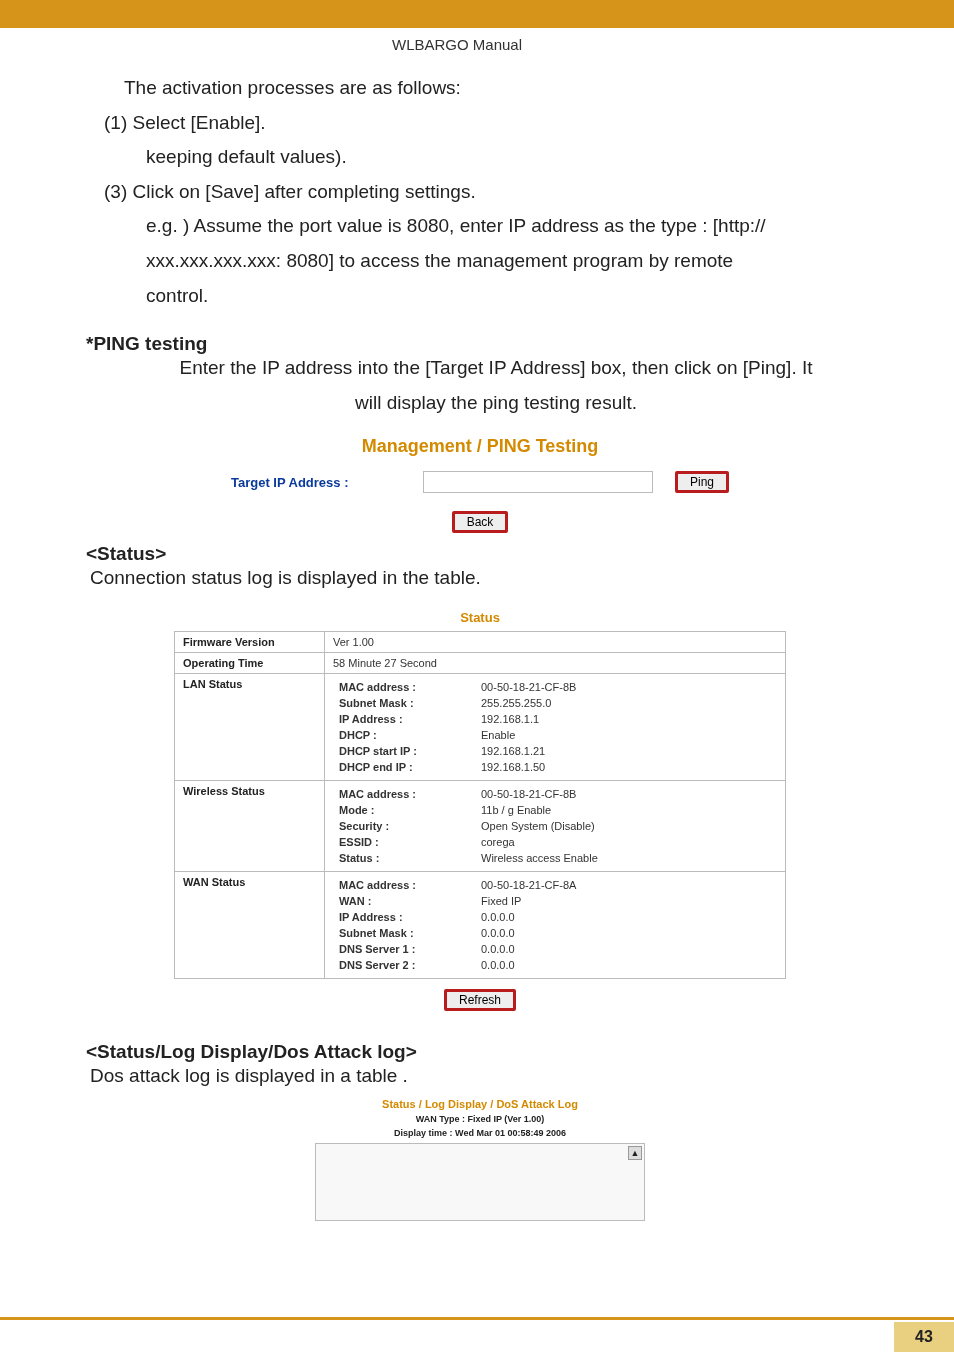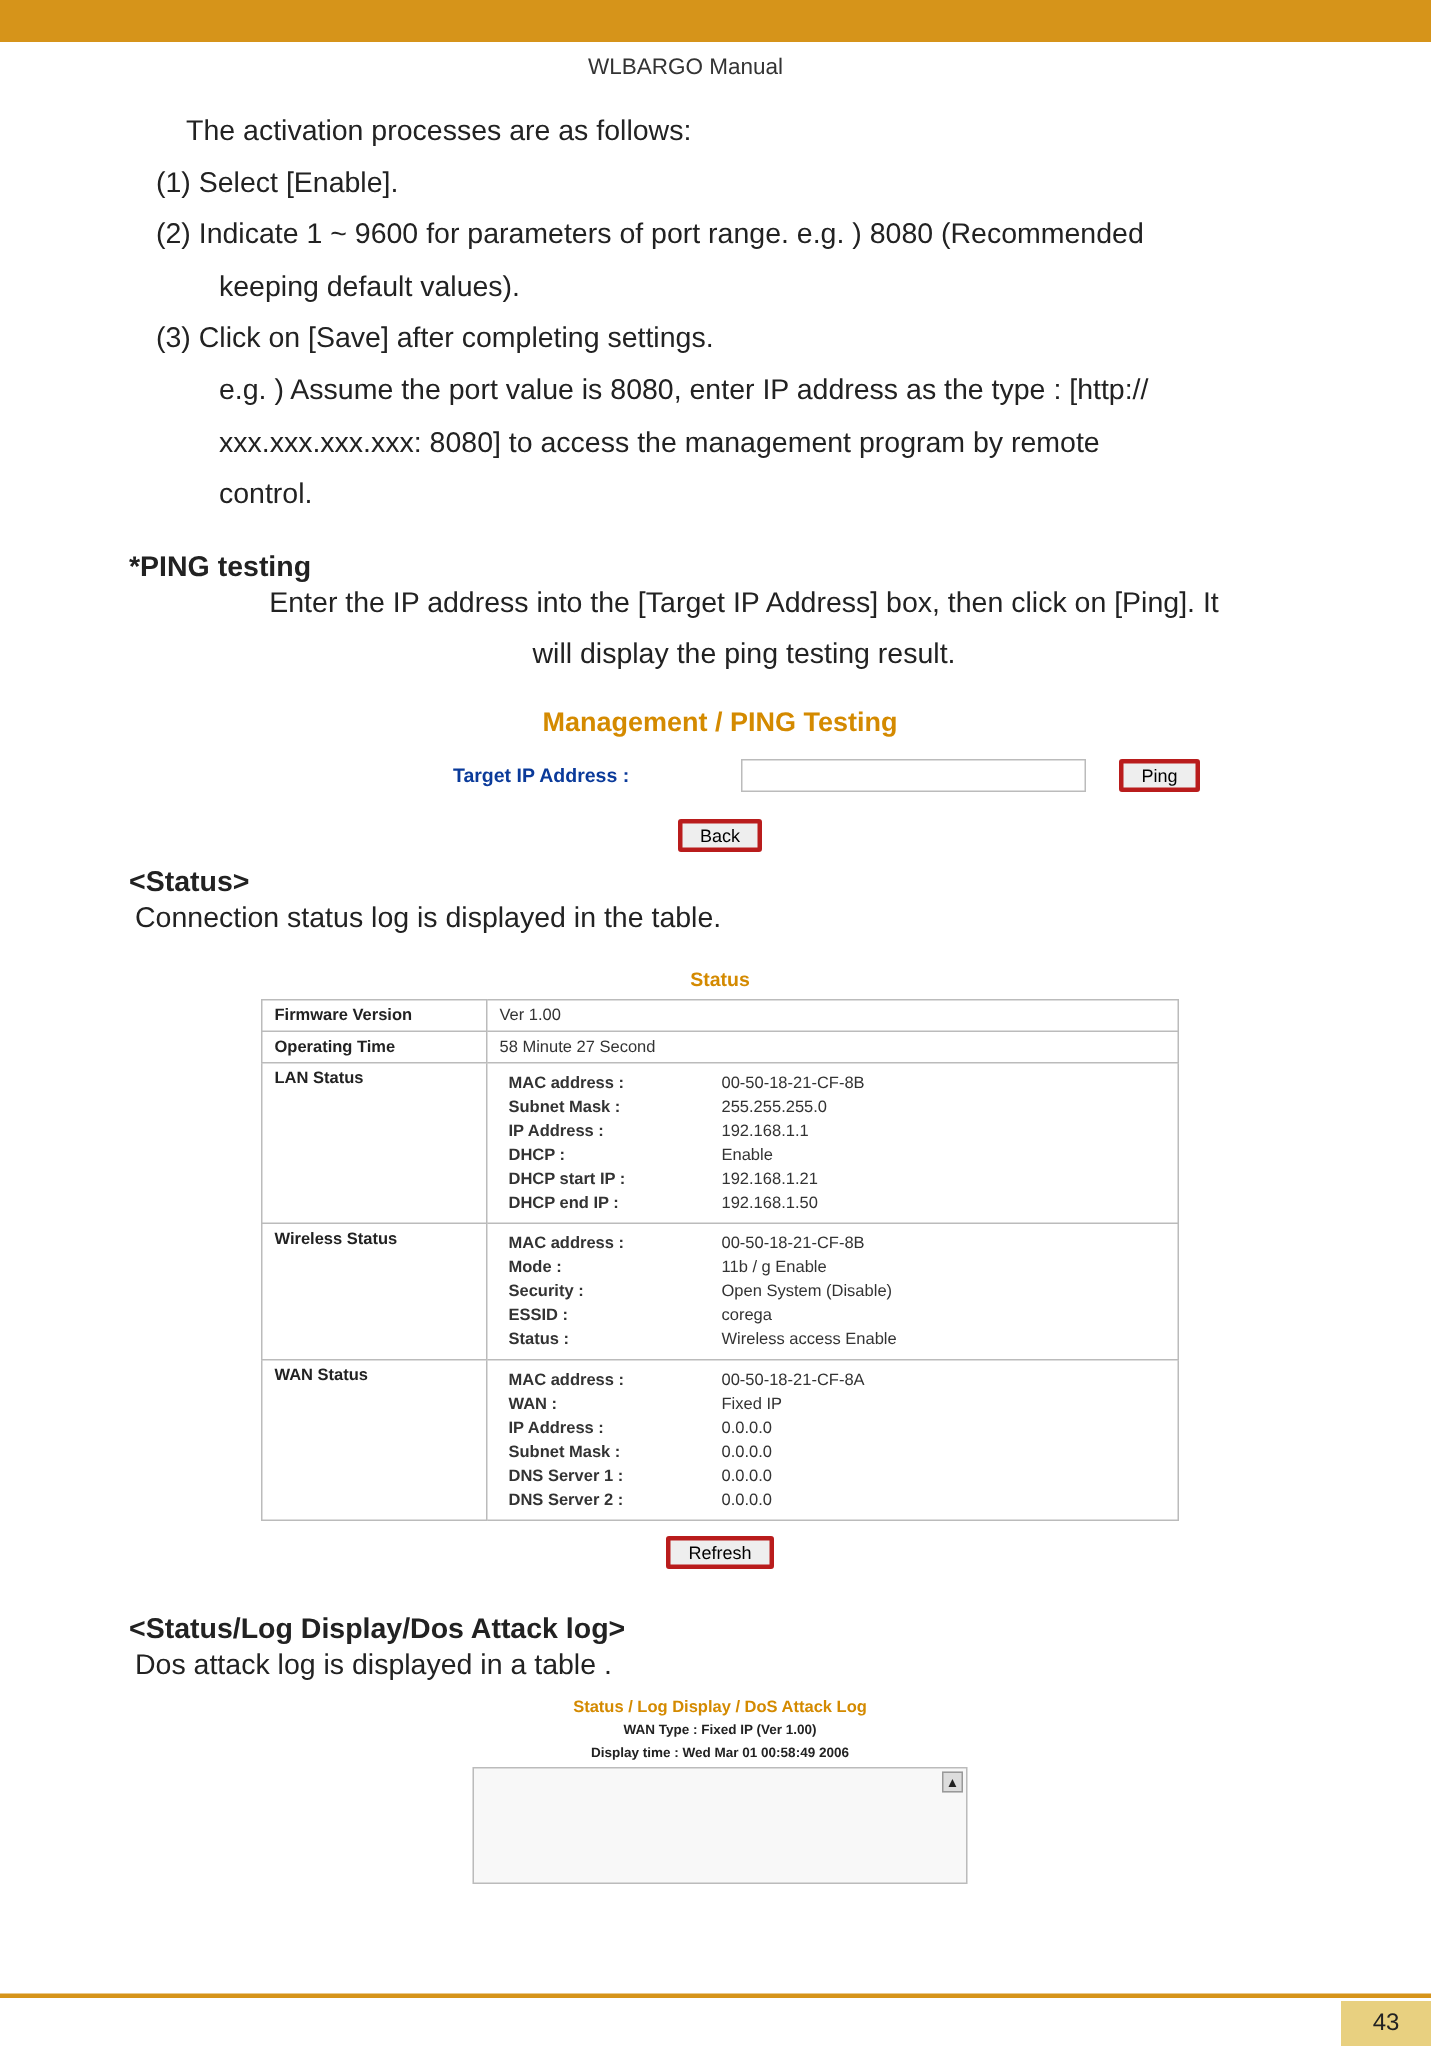--- a/index.html
+++ b/index.html
@@ -17,21 +17,21 @@
   .para { font-size: 19px; line-height: 1.4; margin-bottom: 8px; }
   .intro { margin-left: 38px; margin-top: 18px; }
   .step { margin-left: 18px; padding-left: 30px; text-indent: -30px; }
   .step-body { margin-left: 60px; text-indent: 0; }
   .section-h { font-weight: bold; font-size: 19px; margin-top: 24px; }
   .section-h2 { font-weight: bold; font-size: 19px; margin-left: 0; }
   .sub-para { margin-left: 32px; text-align: center; }
   
   .fig { margin: 20px auto 10px auto; width: 640px; }
   .fig-title { text-align: center; color: #d48a00; font-weight: bold; font-size: 18px; margin-bottom: 14px; }
-  .ping-row { display: flex; align-items: center; gap: 22px; justify-content: flex-end; }
+  .ping-row { display: flex; align-items: center; gap: 22px; justify-content: center; }
   .ping-label { color: #0a3a9a; font-weight: bold; font-size: 13px; width: 170px; text-align: left; }
   .ping-input { width: 230px; height: 22px; border: 1px solid #bbb; background: #fff; }
   .btn { border: 3px solid #b91c1c; background: #eee; font-size: 12px; padding: 1px 12px; border-radius: 2px; cursor: pointer; }
   .btn-wrap { text-align: center; margin: 18px 0 6px 0; }
   
   .status-fig { width: 612px; margin: 18px auto 6px auto; font-size: 11px; color: #333; }
   .status-title { text-align: center; color: #d48a00; font-weight: bold; font-size: 13px; margin-bottom: 6px; }
   .status-tbl { width: 100%; border-collapse: collapse; }
   .status-tbl td { border: 1px solid #bbb; padding: 4px 8px; vertical-align: top; }
   .status-tbl .hdr { font-weight: bold; width: 150px; color: #222; }
@@ -39,36 +39,35 @@
   .status-inner td { border: none; padding: 1px 4px; font-size: 11px; }
   .status-inner .lab { font-weight: bold; width: 140px; }
   .refresh-wrap { text-align: center; margin: 10px 0; }
   
   .dos-fig { width: 360px; margin: 4px auto 0 auto; font-size: 10px; text-align: center; }
   .dos-title { color: #d48a00; font-weight: bold; font-size: 11px; margin-bottom: 4px; }
   .dos-sub { font-weight: bold; font-size: 9px; line-height: 1.2; margin-bottom: 4px; }
   .dos-box { border: 1px solid #bbb; background: #f8f8f8; height: 78px; position: relative; width: 330px; margin: 0 auto; }
   .scroll-btn { position: absolute; right: 2px; top: 2px; width: 14px; height: 14px; border: 1px solid #999; background: #ddd; font-size: 9px; line-height: 12px; text-align: center; }
   
-  .bottom-bar-area { position: absolute; bottom: 4px; left: 0; right: 0; }
+  .bottom-bar-area { position: absolute; bottom: 16px; left: 0; right: 0; font-weight: bold; }
   .thin-line { height: 3px; background: #d6941a; margin: 0 0 2px 0; }
   .page-num-bar { display: flex; justify-content: flex-end; }
   .page-num { background: #e8d080; width: 60px; text-align: center; padding: 6px 0; font-size: 16px; }
 </style>
 </head>
 <body>
 
 <div class="top-bar"></div>
 <div class="header-area">WLBARGO Manual</div>
 
 <div class="content">
 
   <div class="para intro">The activation processes are as follows:</div>
   <div class="para step">(1) Select [Enable].</div>
-  <div class="para step">(2) Indicate 1 ~ 9600 for parameters of port range. e.g. ) 8080 (Recommended</div>
   <div class="para step-body">keeping default values).</div>
   <div class="para step">(3) Click on [Save] after completing settings.</div>
   <div class="para step-body">e.g. ) Assume the port value is 8080, enter IP address as the type : [http://</div>
   <div class="para step-body">xxx.xxx.xxx.xxx: 8080] to access the management program by remote</div>
   <div class="para step-body">control.</div>
 
   <div class="section-h">*PING testing</div>
   <div class="para sub-para">Enter the IP address into the [Target IP Address] box, then click on [Ping]. It</div>
   <div class="para sub-para">will display the ping testing result.</div>
 

